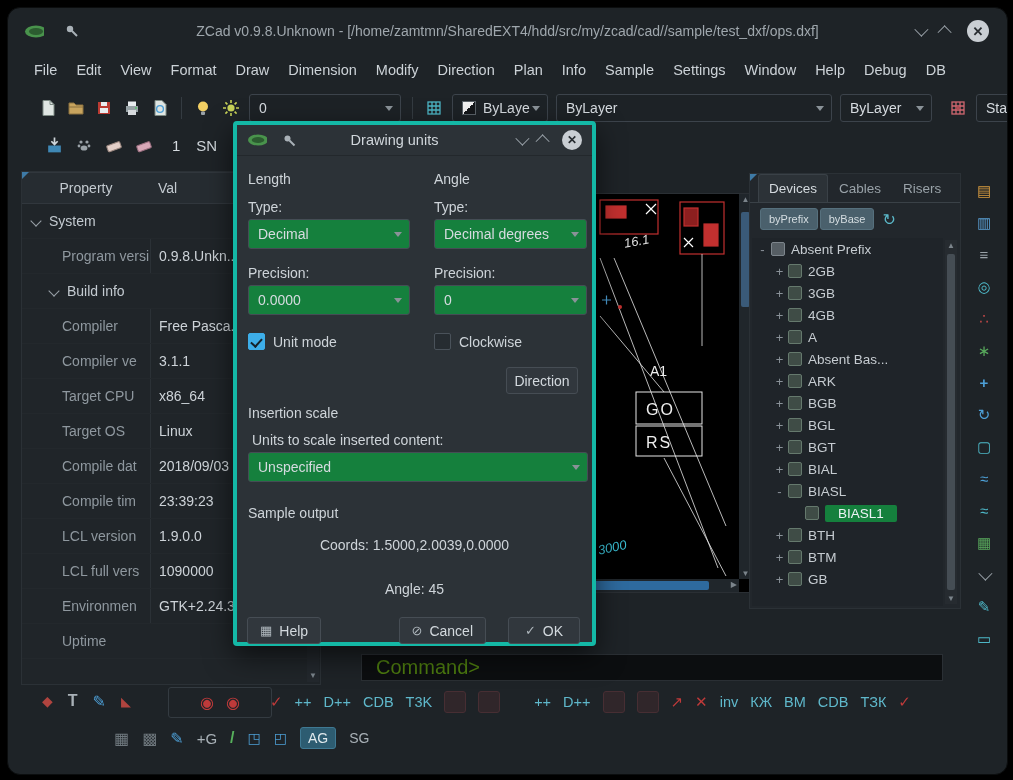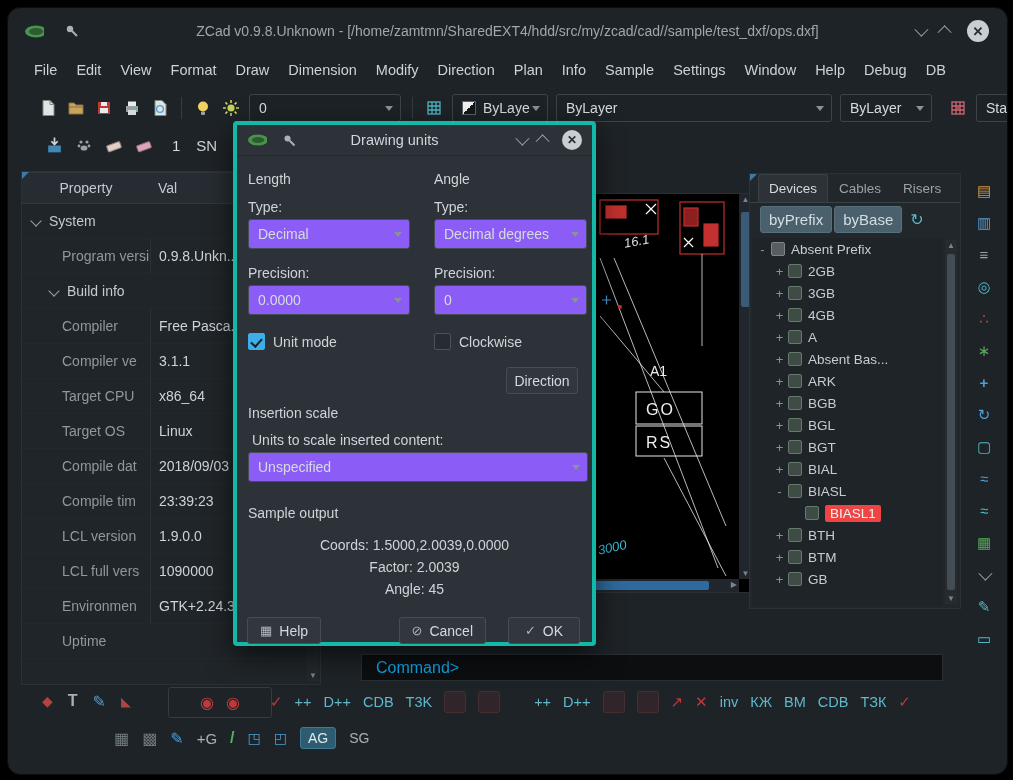--- a/index.html
+++ b/index.html
@@ -46,57 +46,57 @@
   .vscroll .ar{position:absolute;left:0;right:0;text-align:center;font-size:8px;color:#7b848b;}
   .hscroll{position:absolute;left:0;right:13px;bottom:0;height:13px;background:#20262b;}
   .hscroll .thumb{position:absolute;top:2px;bottom:2px;left:56%;width:36%;background:#2e6a9e;border-radius:2px;}
   .hscroll .ar{position:absolute;right:2px;top:1px;font-size:8px;color:#7b848b;}
   
   .devices{position:absolute;left:741px;top:165px;width:212px;height:436px;background:#22272c;border:1px solid #2b3136;box-sizing:border-box;}
   .dtabs{display:flex;height:28px;border-bottom:1px solid #3a4147;padding-left:8px;}
   .dtab{padding:0 10px;display:flex;align-items:center;font-size:13.5px;color:#99a2a8;background:#22272c;border:1px solid transparent;}
   .dtab.active{background:#2c3237;color:#d4dade;border:1px solid #3a4147;border-bottom:none;border-radius:3px 3px 0 0;}
   .dbtns{display:flex;align-items:center;gap:2px;height:32px;padding-left:10px;}
-  .dbtn{background:#4a606c;color:#d5dde1;font-size:15px;padding:4px 8px;border-radius:3px;border:1px solid #56707d;}
+  .dbtn{background:#4a606c;color:#d5dde1;font-size:11px;padding:4px 8px;border-radius:3px;border:1px solid #56707d;}
   .refresh{color:#5bb8c9;font-size:16px;margin-left:6px;}
   .tree{position:absolute;left:2px;top:64px;right:17px;bottom:2px;overflow:hidden;background:#1f2429;}
   .trow{height:22px;display:flex;align-items:center;font-size:13.5px;color:#c6ccd1;padding-left:calc(4px + var(--ind)*17px);white-space:nowrap;}
   .texp{width:13px;text-align:center;color:#8a9299;font-size:13px;flex:none;}
   .tico{width:12px;height:12px;background:#3f4c46;border:1px solid #65796d;border-radius:2px;margin:0 6px 0 2px;flex:none;}
   .tico.root{background:#565e64;border-color:#7d858c;}
-  .trow.sel .tlabel{background:#ef4444;color:#eef2f5;border-radius:2px;padding:1px 5px;}
+  .trow.sel .tlabel{background:#15803d;color:#eef2f5;border-radius:2px;padding:1px 13px;}
   .tscroll{position:absolute;right:3px;top:66px;bottom:4px;width:12px;background:#262b30;}
   .tscroll .thumb{position:absolute;left:2px;right:2px;top:14px;bottom:14px;background:#454d54;border-radius:2px;}
   .tscroll .ar{position:absolute;left:0;right:0;text-align:center;font-size:8px;color:#7b848b;}
   
   .rstrip{position:absolute;left:955px;top:172px;width:42px;display:flex;flex-direction:column;align-items:center;gap:11px;}
   .rstrip .ric{width:22px;height:21px;display:flex;align-items:center;justify-content:center;font-size:15px;}
   
-  .cmdline{position:absolute;left:353px;top:646px;width:582px;height:27px;background:#0c0e10;border:1px solid #2a2f34;box-sizing:border-box;color:#0ea5e9;font-size:16px;display:flex;align-items:center;padding-left:14px;}
+  .cmdline{position:absolute;left:353px;top:646px;width:582px;height:27px;background:#0c0e10;border:1px solid #2a2f34;box-sizing:border-box;color:#4d7c0f;font-size:20px;display:flex;align-items:center;padding-left:14px;}
   
   .bbleft{position:absolute;left:20px;top:677px;height:32px;display:flex;align-items:center;gap:15px;padding-left:14px;}
   .bbgroup{position:absolute;left:160px;top:679px;width:102px;height:29px;border:1px solid #343b41;border-radius:3px;display:flex;align-items:center;justify-content:center;gap:12px;}
   .bottombar{position:absolute;left:262px;top:678px;height:32px;display:flex;align-items:center;gap:12px;font-size:14.5px;}
   .teal{color:#5fb8cb;}
   .darkic{width:20px;height:20px;background:#30262a;border:1px solid #472e33;border-radius:3px;flex:none;}
   .redic{color:#bf3a3a;font-size:15px;}
   
   .statusbar{position:absolute;left:0;right:0;top:712px;height:36px;display:flex;align-items:center;color:#c8ced4;font-size:15px;}
   .coords{margin-left:100px;width:215px;white-space:nowrap;}
   .sics{margin-left:106px;display:flex;align-items:center;gap:13px;}
   .sics .si{font-size:16px;}
   .agbox{background:#2d5c71;border:1px solid #3f7993;color:#dfe8ec;border-radius:3px;padding:2px 7px;font-size:14px;}
   
   .dialog{position:absolute;left:225px;top:113px;width:363px;height:525px;background:#2c3237;border:4px solid #14b8a6;border-radius:4px;box-shadow:0 10px 28px rgba(0,0,0,.6);z-index:50;box-sizing:border-box;}
   .dlg-titlebar{height:30px;display:flex;align-items:center;padding:0 10px;border-bottom:1px solid #23282c;position:relative;}
   .dlg-title{position:absolute;left:70px;right:110px;text-align:center;color:#d0d6db;font-size:14.5px;}
   .dlg-ctrl{position:absolute;right:10px;display:flex;align-items:center;gap:13px;}
   .dlg-body{position:absolute;left:0;top:30px;right:0;bottom:0;font-size:14px;color:#ced4d9;}
   .abs{position:absolute;}
-  .dcombo{position:absolute;height:30px;background:#8b5cf6;border:1px solid #454d55;border-radius:3px;display:flex;align-items:center;padding:0 22px 0 9px;box-sizing:border-box;color:#d6dbe0;white-space:nowrap;overflow:hidden;}
+  .dcombo{position:absolute;height:30px;background:#15803d;border:1px solid #454d55;border-radius:3px;display:flex;align-items:center;padding:0 22px 0 9px;box-sizing:border-box;color:#d6dbe0;white-space:nowrap;overflow:hidden;}
   .dcombo::after{content:"";position:absolute;right:7px;top:12px;border-left:4px solid transparent;border-right:4px solid transparent;border-top:5px solid #8a9298;}
   .chkrow{position:absolute;display:flex;align-items:center;gap:8px;}
   .chk{width:17px;height:17px;border-radius:2px;box-sizing:border-box;background:#262c31;border:1px solid #4a525a;position:relative;flex:none;}
   .chk.checked{background:#3daee9;border-color:#3daee9;}
   .chk.checked::after{content:"";position:absolute;left:4px;top:2px;width:5px;height:9px;border-right:2px solid #16222b;border-bottom:2px solid #16222b;transform:rotate(42deg);}
   .btn{display:inline-flex;align-items:center;justify-content:center;gap:7px;height:27px;background:#31373d;border:1px solid #464d54;border-radius:3px;color:#d3d9de;font-size:14px;padding:0 12px;box-sizing:border-box;}
   .sline{position:absolute;left:0;right:0;text-align:center;color:#ced4d9;}
   .dockmark{position:absolute;left:0;top:0;width:0;height:0;border-top:7px solid #3e7aa6;border-right:7px solid transparent;}
 </style>
 </head>
@@ -614,21 +614,20 @@
       <span class="btn abs" style="right:14px;top:212px;width:72px;">
             <span>Direction</span>
           </span>
       <span class="abs" style="left:11px;top:250px;">Insertion scale</span>
       <span class="abs" style="left:15px;top:277px;">Units to scale inserted content:</span>
       <div class="dcombo" style="left:11px;top:297px;width:340px;">
             <span>Unspecified</span>
           </div>
       <span class="abs" style="left:11px;top:350px;">Sample output</span>
       <span class="sline" style="top:382px;">Coords: 1.5000,2.0039,0.0000</span>
-      <span class="sline" style="top:404px;">Factor: 2.0039</span>
       <span class="sline" style="top:426px;">Angle: 45</span>
       <span class="btn abs" style="left:10px;top:462px;">
             <span style="color:#aeb6bc;font-size:13px;">▦</span>
             <span>Help</span>
           </span>
       <span class="btn abs" style="right:106px;top:462px;">
             <span style="color:#aeb6bc;font-size:13px;">⊘</span>
             <span>Cancel</span>
           </span>
       <span class="btn abs" style="right:12px;top:462px;width:72px;">

